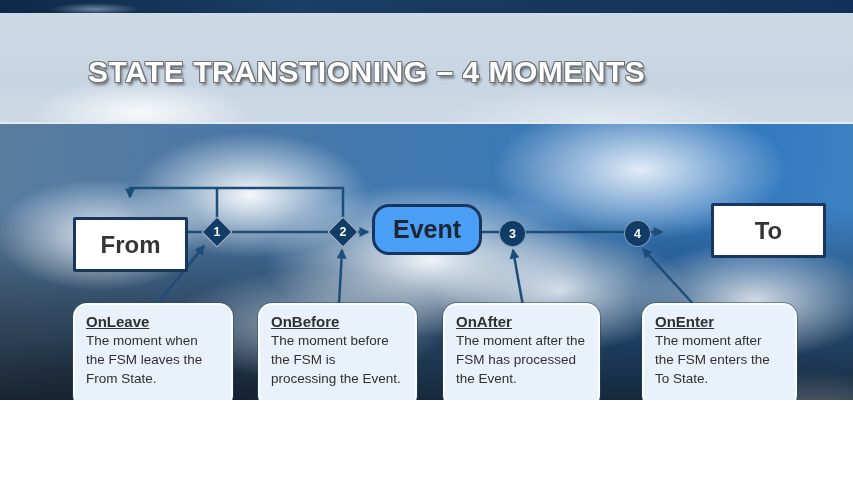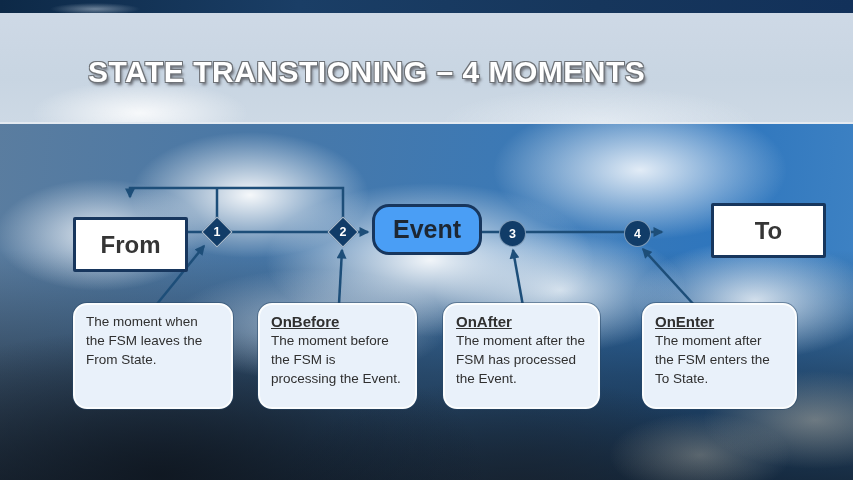--- a/index.html
+++ b/index.html
@@ -1,17 +1,17 @@
 <!DOCTYPE html>
 <html style="--connector: #1d4e79; --node-border: #17365d; --event-fill: #4a9ef5; --marker-fill: #113c68; --callout-fill: #e9f1fa; --title-band: #cbd7e4; --top-strip: #16365c; --title-text: #ffffff;"><head>
 <meta charset="utf-8">
 <style>
   html,body{margin:0;padding:0;}
   body{font-family:"Liberation Sans","DejaVu Sans",sans-serif;}
-  .slide{position:relative;width:853px;height:480px;overflow:hidden;background:#3a6ea5;}
+  .slide{position:relative;width:853px;height:400px;overflow:hidden;background:#3a6ea5;}
 
   
   .bg{position:absolute;inset:0;
     background:
       radial-gradient(170px 90px at 250px 195px, rgba(255,255,255,.95), rgba(255,255,255,0) 70%),
       radial-gradient(210px 100px at 640px 170px, rgba(250,252,255,.88), rgba(255,255,255,0) 70%),
       radial-gradient(235px 110px at 430px 260px, rgba(255,255,255,.93), rgba(255,255,255,0) 70%),
       radial-gradient(180px 90px at 560px 290px, rgba(235,242,248,.85), rgba(255,255,255,0) 70%),
       radial-gradient(150px 80px at 100px 235px, rgba(248,250,253,.85), rgba(255,255,255,0) 70%),
       radial-gradient(175px 85px at 755px 300px, rgba(246,249,252,.82), rgba(255,255,255,0) 70%),
@@ -123,20 +123,21 @@
   <div class="marker round" style="left:499px;top:220px;">
     <div class="circle-shape"></div>
     <div class="marker-number">3</div>
   </div>
   <div class="marker round" style="left:624px;top:220px;">
     <div class="circle-shape"></div>
     <div class="marker-number">4</div>
   </div>
 
   <div class="callout callout-1">
+    <div class="callout-title">OnLeave</div>
     <div class="callout-body">The moment when the FSM leaves the From State.</div>
   </div>
   <div class="callout callout-2">
     <div class="callout-title">OnBefore</div>
     <div class="callout-body">The moment before the FSM is processing the Event.</div>
   </div>
   <div class="callout callout-3">
     <div class="callout-title">OnAfter</div>
     <div class="callout-body">The moment after the FSM has processed the Event.</div>
   </div>

